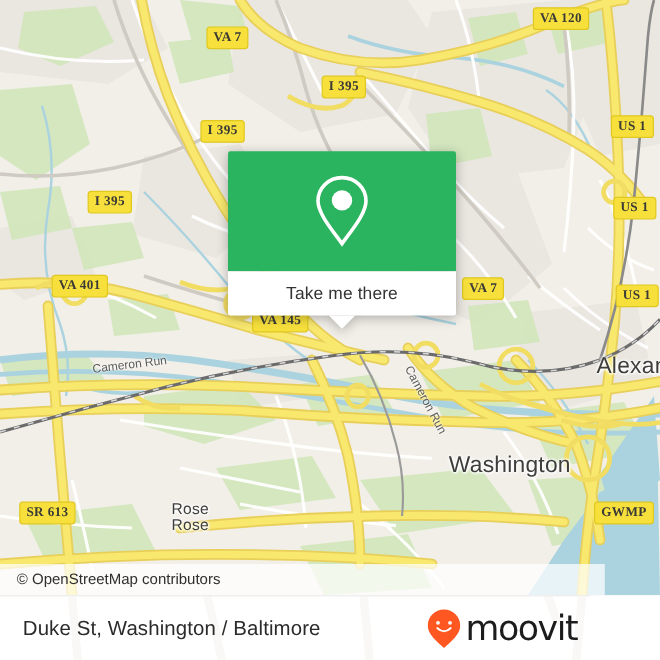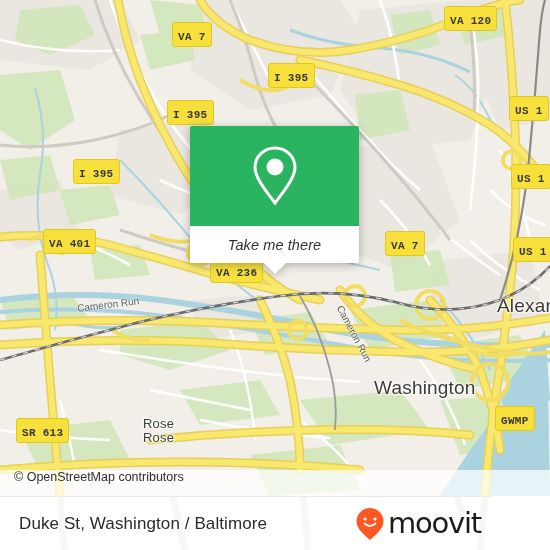--- a/index.html
+++ b/index.html
@@ -39,44 +39,43 @@
 
   
   .shield {
     position: absolute;
     background: #f7e03c;
     border: 1.5px solid #e0c81e;
     border-radius: 3px;
     color: #3a3a36;
     font-size: 11px;
     font-weight: bold;
-    padding: 8px 5px 2px 5px;
+    padding: 2px 5px 2px 5px;
     line-height: 13px;
     white-space: nowrap;
     letter-spacing: .3px;
-    font-family: Liberation Mono, monospace;
+    font-family: Liberation Serif, serif;
   }
 
   
   #attribution {
-    position:absolute; left:0; bottom:0; width:550px; height:26px;
+    position:absolute; left:0; bottom:0; width:504px; height:26px;
     background: rgba(255,255,255,0.72);
-    display:flex; align-items:flex-start;
+    display:flex; align-items:center;
   }
   #attribution span {
     font-size: 12.5px; color:#2f2f2f; padding-left:14px;
     font-family:"Liberation Sans", sans-serif;
   }
 
   
   #popup {
-    position:absolute; left:190px; top:126px; width:169px;
+    position:absolute; left:190px; top:126px; width:190px;
     filter: drop-shadow(0 2px 5px rgba(0,0,0,0.28));
     z-index: 20;
-    font-style: italic;
   }
   #popup-head {
     background:#2bb45f; height:100px; border-radius:2px 2px 0 0;
     display:flex; align-items:center; justify-content:center;
   }
   #popup-body {
     background:#ffffff; height:37px; border-radius:0 0 2px 2px;
     display:flex; align-items:center; justify-content:center;
     position:relative;
   }
@@ -277,23 +276,23 @@
         <div class="shield" style="left: 172px; top: 22px;">VA 7</div>
         <div class="shield" style="left: 268px; top: 63px;">I 395</div>
         <div class="shield" style="left: 444px; top: 6px;">VA 120</div>
         <div class="shield" style="left: 167px; top: 100px;">I 395</div>
         <div class="shield" style="left: 509px; top: 96px;">US 1</div>
         <div class="shield" style="left: 73px; top: 159px;">I 395</div>
         <div class="shield" style="left: 511px; top: 164px;">US 1</div>
         <div class="shield" style="left: 43px; top: 229px;">VA 401</div>
         <div class="shield" style="left: 385px; top: 231px;">VA 7</div>
         <div class="shield" style="left: 513px; top: 237px;">US 1</div>
-        <div class="shield" style="left: 210px; top: 258px;">VA 236</div>
+        <div class="shield" style="left: 210px; top: 258px;">VA 145</div>
         <div class="shield" style="left: 16px; top: 398px; margin-top: 20px;">SR 613</div>
-        <div class="shield" style="left: 495px; top: 406px;">GWMP</div>
+        <div class="shield" style="left: 495px; top: 418px;">GWMP</div>
       </div>
 
     <div id="place-layer">
         <div class="map-label place-label big" style="left: 497px; top: 296px;">
           <div>Alexan</div>
         </div>
         <div class="map-label place-label big" style="left: 374px; top: 378px;">
           <div>Washington</div>
         </div>
         <div class="map-label place-label" style="left: 143px; top: 417px;">

